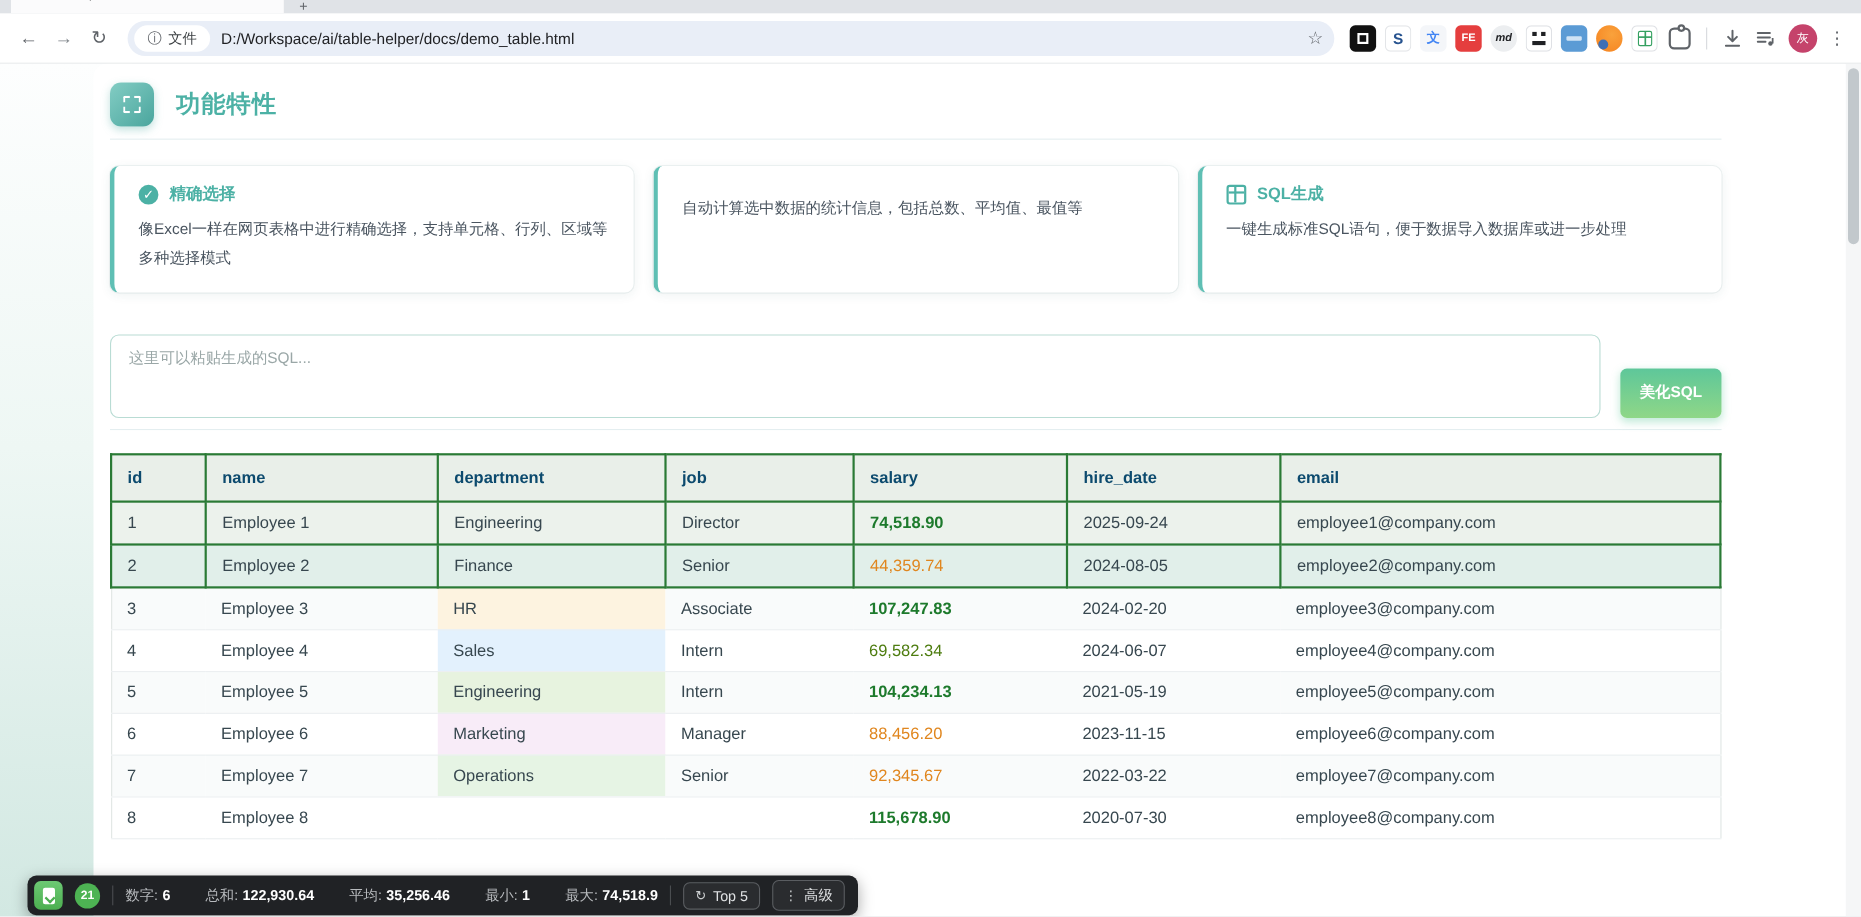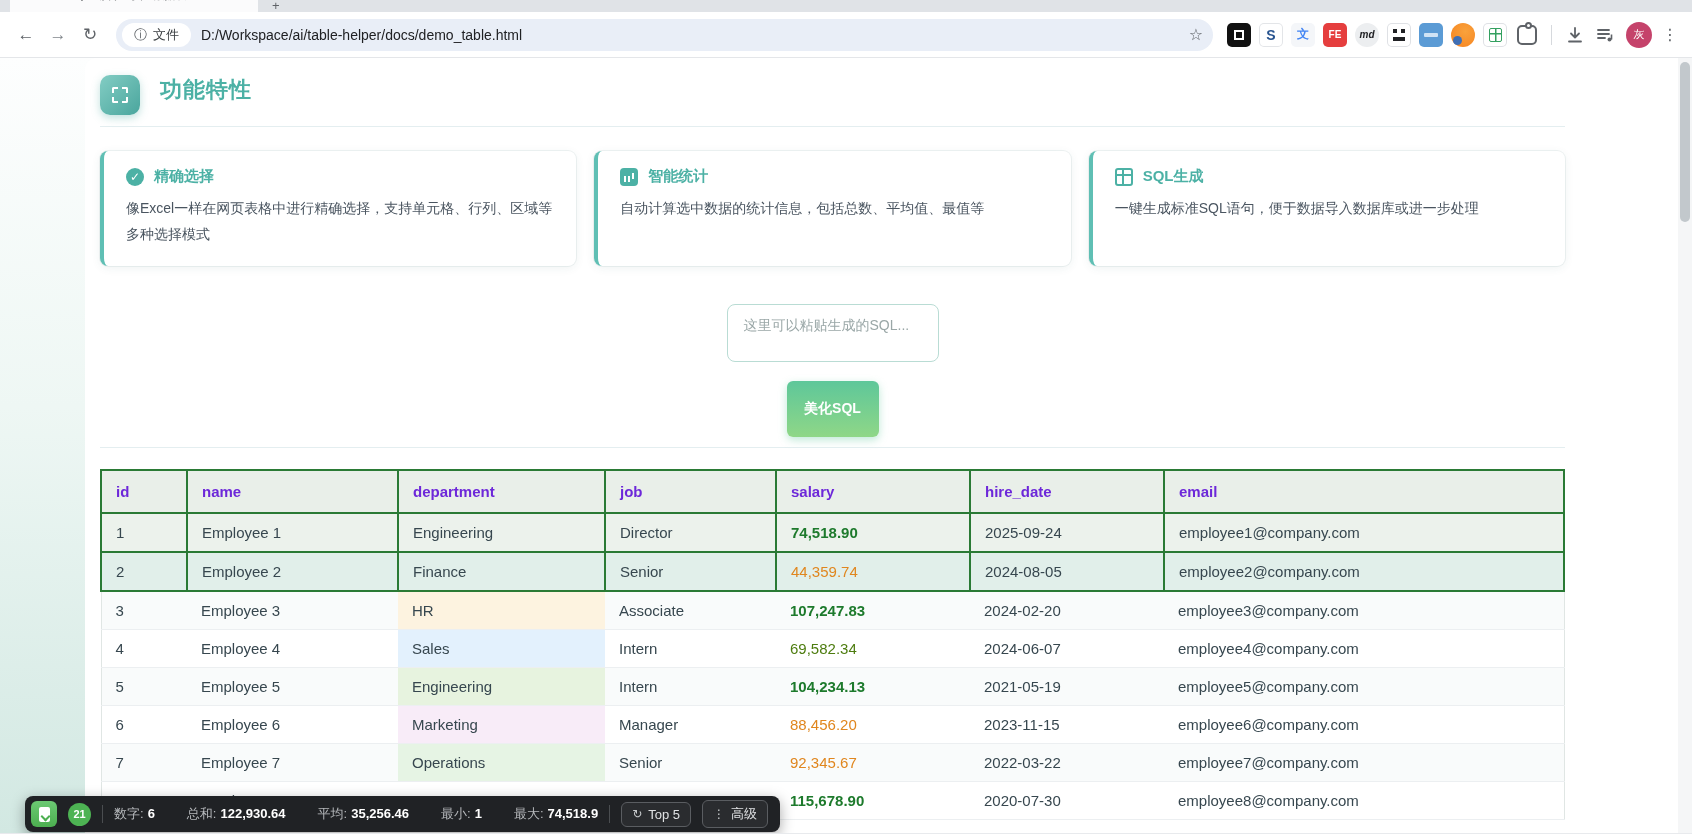--- a/index.html
+++ b/index.html
@@ -54,21 +54,21 @@
     display:flex; align-items:center; justify-content:center; flex:none; margin:0 6px; }
   .kebab { font-size:16px; color:#5f6368; width:24px; text-align:center; flex:none; }
 
   
   .content { position:relative; height:775px; background:#fff; overflow:hidden; }
   .mintbg { position:absolute; left:0; top:0; bottom:0; width:120px;
     background:linear-gradient(to top,#d2e8e2,#eef7f4 55%,#fdfefe); }
   .panel { position:absolute; left:85px; right:14px; top:0; bottom:0; background:#fff;
     border-top-left-radius:12px; padding:0 113px 0 15px; overflow:hidden; }
 
-  .sec-head { display:flex; align-items:flex-start; gap:20px; margin-top:17px; }
+  .sec-head { display:flex; align-items:center; gap:20px; margin-top:17px; }
   .sec-ico { width:40px; height:40px; border-radius:10px; flex:none;
     background:linear-gradient(135deg,#83cdc4,#4aa59d); box-shadow:0 3px 8px rgba(74,165,157,.35);
     display:flex; align-items:center; justify-content:center; }
   .glyph-dash { width:16px; height:16px; border:2px dashed #fff; border-radius:2px; }
   .glyph-kbd { width:20px; height:14px; border:1.5px solid #fff; border-radius:3px; position:relative; }
   .glyph-kbd i { position:absolute; left:3px; top:3px; width:2px; height:2px; background:#fff;
     box-shadow:4px 0 #fff,8px 0 #fff,12px 0 #fff,0 4px #fff,4px 4px #fff,8px 4px #fff,12px 4px #fff,4px 7px 0 1px #fff,6px 7px 0 1px #fff; }
   .sec-title { font-size:22px; font-weight:bold; color:#4cb1a5; letter-spacing:1px; }
   .divider { height:1px; background:#e4eef0; margin-top:11px; }
 
@@ -78,31 +78,31 @@
   .card-title { display:flex; align-items:center; gap:10px; font-size:15px; font-weight:bold; color:#4cb1a5; }
   .ci { width:18px; height:18px; flex:none; }
   .ci-check { border-radius:50%; background:#4cb1a5; color:#fff; font-size:12px; display:flex; align-items:center; justify-content:center; }
   .ci-bars { border-radius:4px; background:#4cb1a5; position:relative; }
   .ci-bars i { position:absolute; left:4px; bottom:4px; width:2px; height:6px; background:#fff;
     box-shadow:4px 0 0 0 #fff, 8px -3px 0 0 #fff; }
   .ci-table { border:2px solid #4cb1a5; border-radius:3px;
     background:linear-gradient(#4cb1a5,#4cb1a5) 0 4px/14px 2px no-repeat,linear-gradient(#4cb1a5,#4cb1a5) 5px 0/2px 14px no-repeat; }
   .card-body { margin-top:10px; font-size:14px; line-height:1.85; color:#4a5560; }
 
-  .sqlrow { display:flex; margin-top:38px; align-items:center;flex-direction:column; }
+  .sqlrow { display:flex; gap:18px; margin-top:38px; align-items:flex-end; }
   .sqlbox { flex:1; height:76px; border:1px solid #b9dcd4; border-radius:8px; padding:12px 16px;
     font-size:14px; color:#333; resize:none; outline:none; font-family:"Liberation Sans","DejaVu Sans",sans-serif; }
   .sqlbox::placeholder { color:#9aa7a7; }
-  .beautify { width:92px; height:56px; margin-top:19px; border:none; border-radius:6px; cursor:pointer;
+  .beautify { width:92px; height:45px; margin-top:19px; border:none; border-radius:6px; cursor:pointer;
     background:linear-gradient(180deg,#5ec79a,#8fd787); color:#fff; font-size:14px; font-weight:bold;
     box-shadow:0 3px 8px rgba(94,199,154,.4); flex:none; }
 
   table.emp { width:100%; border-collapse:collapse; margin-top:21px; font-size:15px; color:#37474f;
     border:1px solid #e0e6e4; }
-  table.emp th { text-align:left; font-weight:bold; color:#6d28d9; background:#e9efe9; padding:12px 14px; }
+  table.emp th { text-align:left; font-weight:bold; color:#0c4a6e; background:#e9efe9; padding:12px 14px; }
   table.emp td { padding:10px 14px; border-bottom:1px solid #eceff1; background:#fff; }
   table.emp tbody tr:nth-child(odd) td { background:#f9fbfb; }
   th.sel, td.sel { border:2px solid #2a7a35 !important; }
   tr.selr1 td { background:#ecf2ec !important; }
   tr.selr2 td { background:#e1efea !important; }
   td.hr   { background:#fdf3e0 !important; }
   td.sales{ background:#e3f1fd !important; }
   td.eng  { background:#e7f3df !important; }
   td.mkt  { background:#f8ecf8 !important; }
   td.ops  { background:#e6f4e4 !important; }
@@ -215,26 +215,20 @@
 
     <div class="cards">
       <div class="card">
         <div class="card-title">
           <span class="ci ci-check">✓</span>
           <span>精确选择</span>
         </div>
         <div class="card-body">像Excel一样在网页表格中进行精确选择，支持单元格、行列、区域等多种选择模式</div>
       </div>
       <div class="card">
-        <div class="card-title">
-          <span class="ci ci-bars">
-              <i></i>
-            </span>
-          <span>智能统计</span>
-        </div>
         <div class="card-body">自动计算选中数据的统计信息，包括总数、平均值、最值等</div>
       </div>
       <div class="card">
         <div class="card-title">
           <span class="ci ci-table"></span>
           <span>SQL生成</span>
         </div>
         <div class="card-body">一键生成标准SQL语句，便于数据导入数据库或进一步处理</div>
       </div>
     </div>

